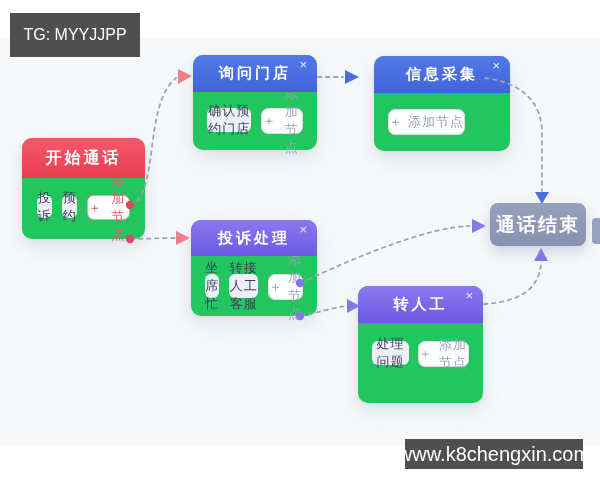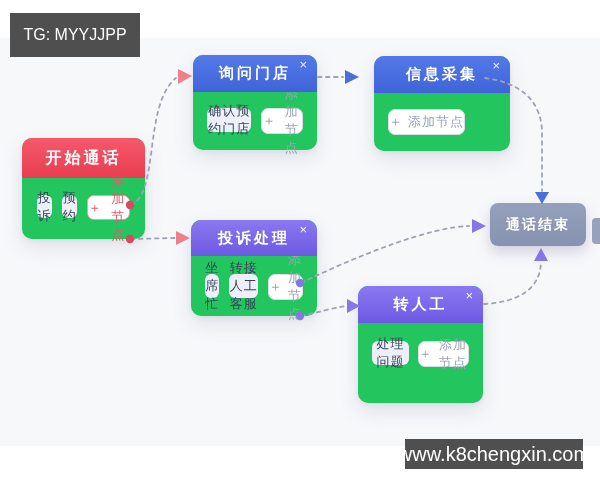--- a/index.html
+++ b/index.html
@@ -27,21 +27,21 @@
           display:flex; align-items:center; justify-content:center; letter-spacing:1px; }
   .add  { height:24px; border-radius:7px; border:1px solid #d9dde8; background:#ffffff; color:#9aa3b8;
           font-size:13px; display:flex; align-items:center; justify-content:center; gap:5px; letter-spacing:1px; }
   .red .body { padding:17px 15px 19px; }
   .red .pill { height:23px; }
   .red .add  { height:23px; border-color:#efa0ab; color:#e25b6d; }
   .human-card .body { padding:18px 14px 36px; gap:9px; }
 
   .end-node { position:absolute; left:490px; top:203px; width:96px; height:43px;
               background:linear-gradient(180deg,#95a0bc,#8792b0); border-radius:8px; color:#ffffff;
-              font-weight:bold; font-size:14px; letter-spacing:2px; display:flex; align-items:center;
+              font-weight:bold; font-size:19px; letter-spacing:2px; display:flex; align-items:center;
               justify-content:center; box-shadow:0 6px 14px rgba(100,110,150,0.28); z-index:2; }
   .edge-fragment { position:absolute; left:592px; top:218px; width:8px; height:26px;
                    background:#97a1bb; border-radius:4px 0 0 4px; z-index:2; }
 
   svg.overlay { position:absolute; left:0; top:0; z-index:3; pointer-events:none; }
   .dash { fill:none; stroke:#9ca3b5; stroke-width:1.8; stroke-dasharray:3.5 4.5; stroke-linecap:round; }
 </style>
 </head>
 <body>
 

